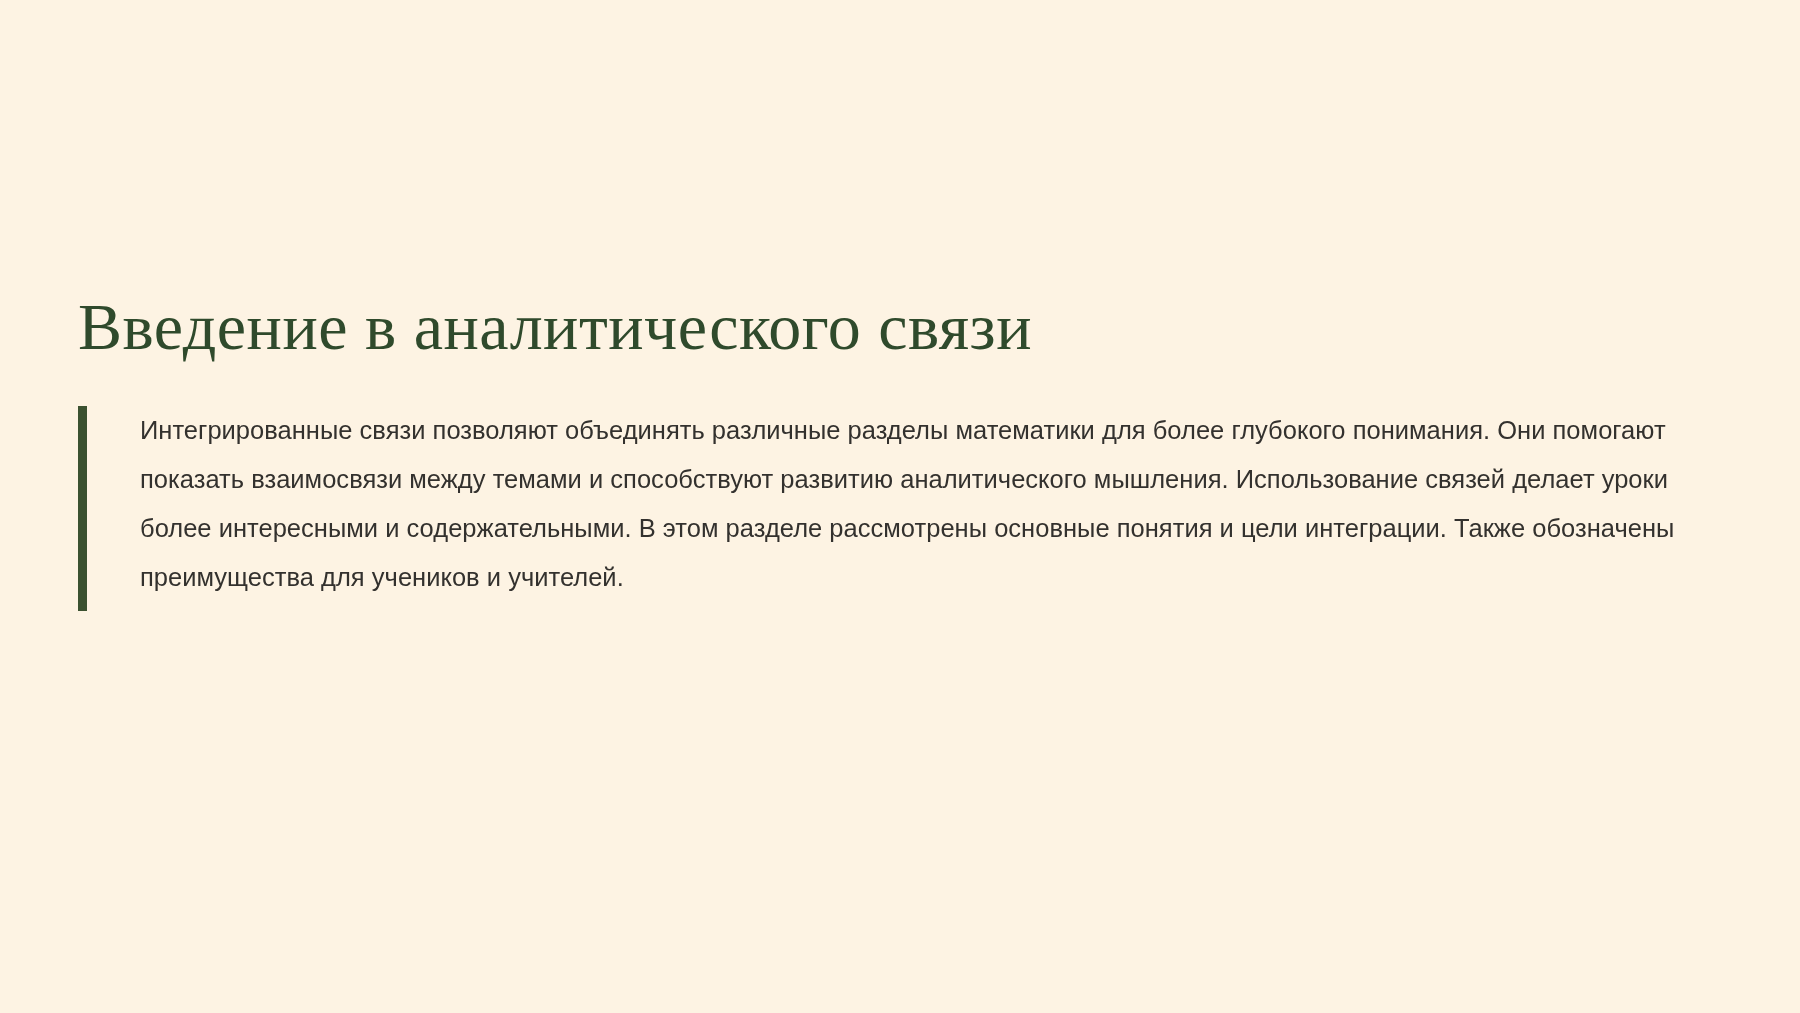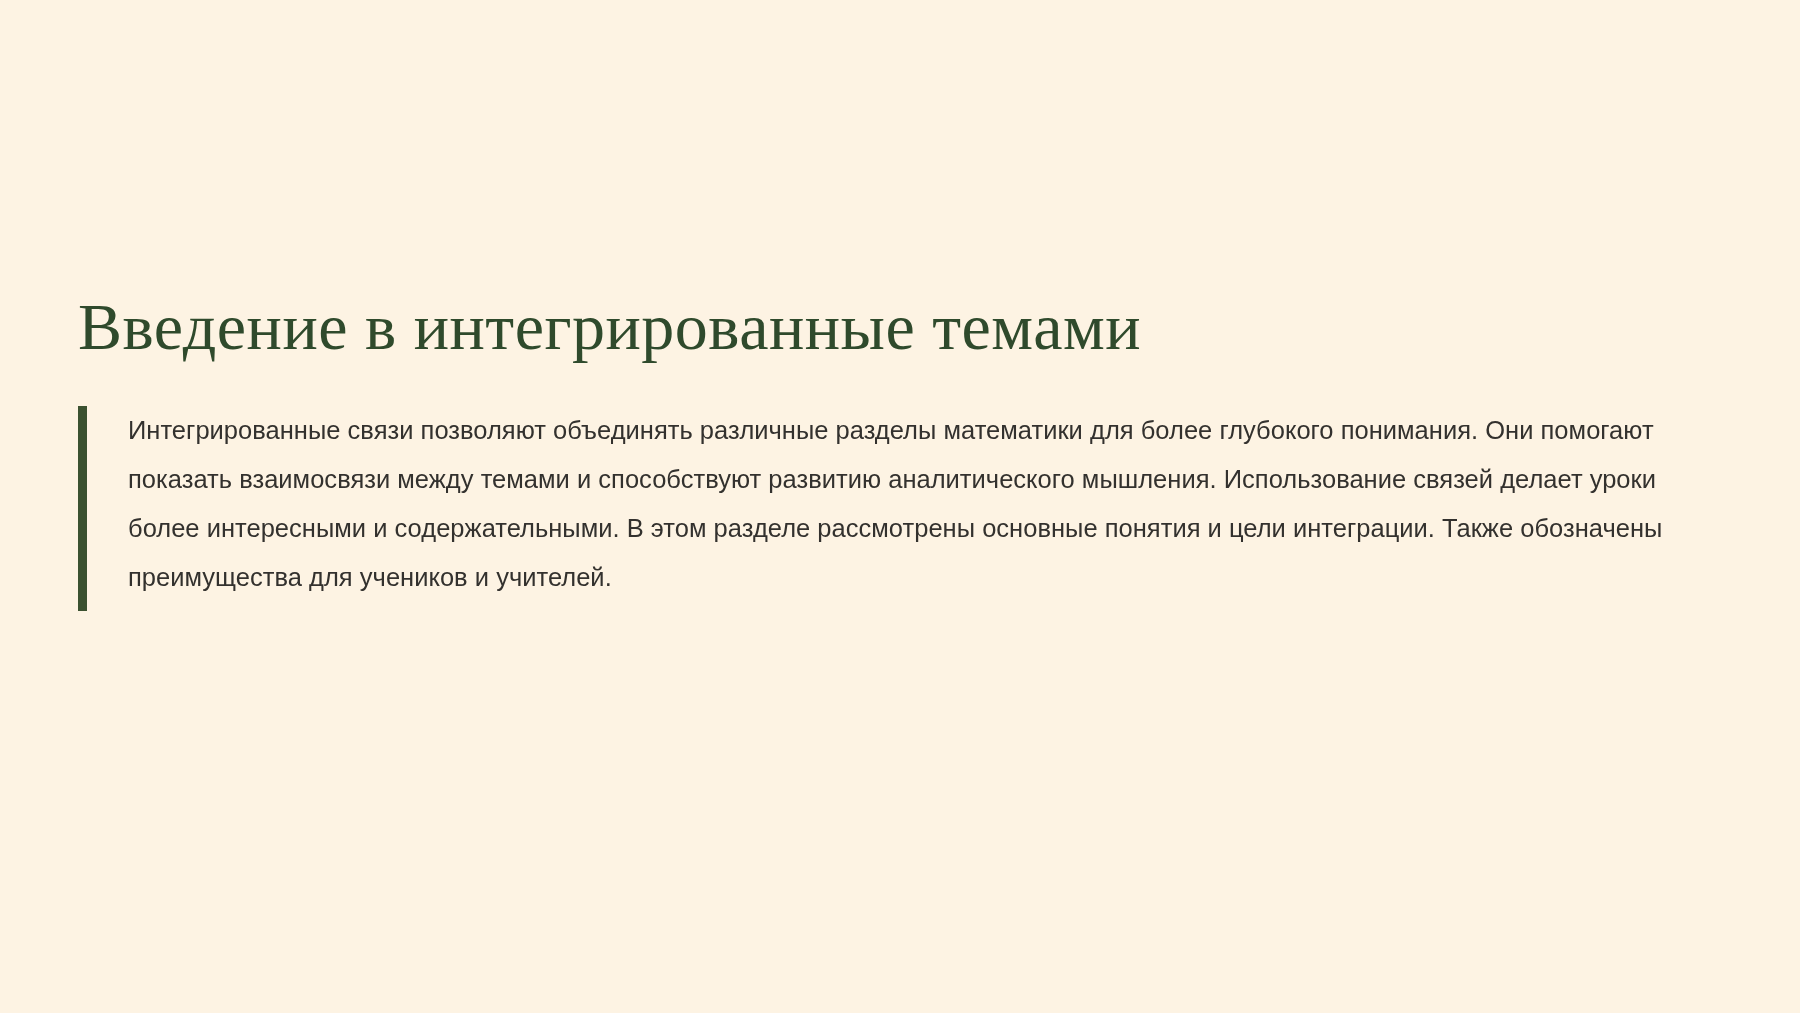--- a/index.html
+++ b/index.html
@@ -53,39 +53,39 @@
     position: absolute;
     left: 0;
     top: 0;
     width: 9px;
     height: 205px;
     background: #3b5130;
     border-radius: 0;
   }
 
   .body-paragraph {
-    margin: 0;
+    margin: 12px;
     font-family: "Liberation Sans", "DejaVu Sans", sans-serif;
     font-size: 25.5px;
     line-height: 49px;
     font-weight: 400;
     color: #33312e;
     max-width: 1660px;
     text-align: left;
     letter-spacing: 0.02px;
   }
 </style>
 </head>
 <body>
 
 <div class="slide">
 
   <div class="slide-content">
 
-    <h1 class="slide-title">Введение в интегрированные темами</h1>
+    <h1 class="slide-title">Введение в аналитического связи</h1>
 
     <div class="body-block">
 
       <div class="accent-bar"></div>
 
       <p class="body-paragraph">Интегрированные связи позволяют объединять различные разделы математики для более глубокого понимания. Они помогают показать взаимосвязи между темами и способствуют развитию аналитического мышления. Использование связей делает уроки более интересными и содержательными. В этом разделе рассмотрены основные понятия и цели интеграции. Также обозначены преимущества для учеников и учителей.</p>
 
     </div>
 
   </div>

